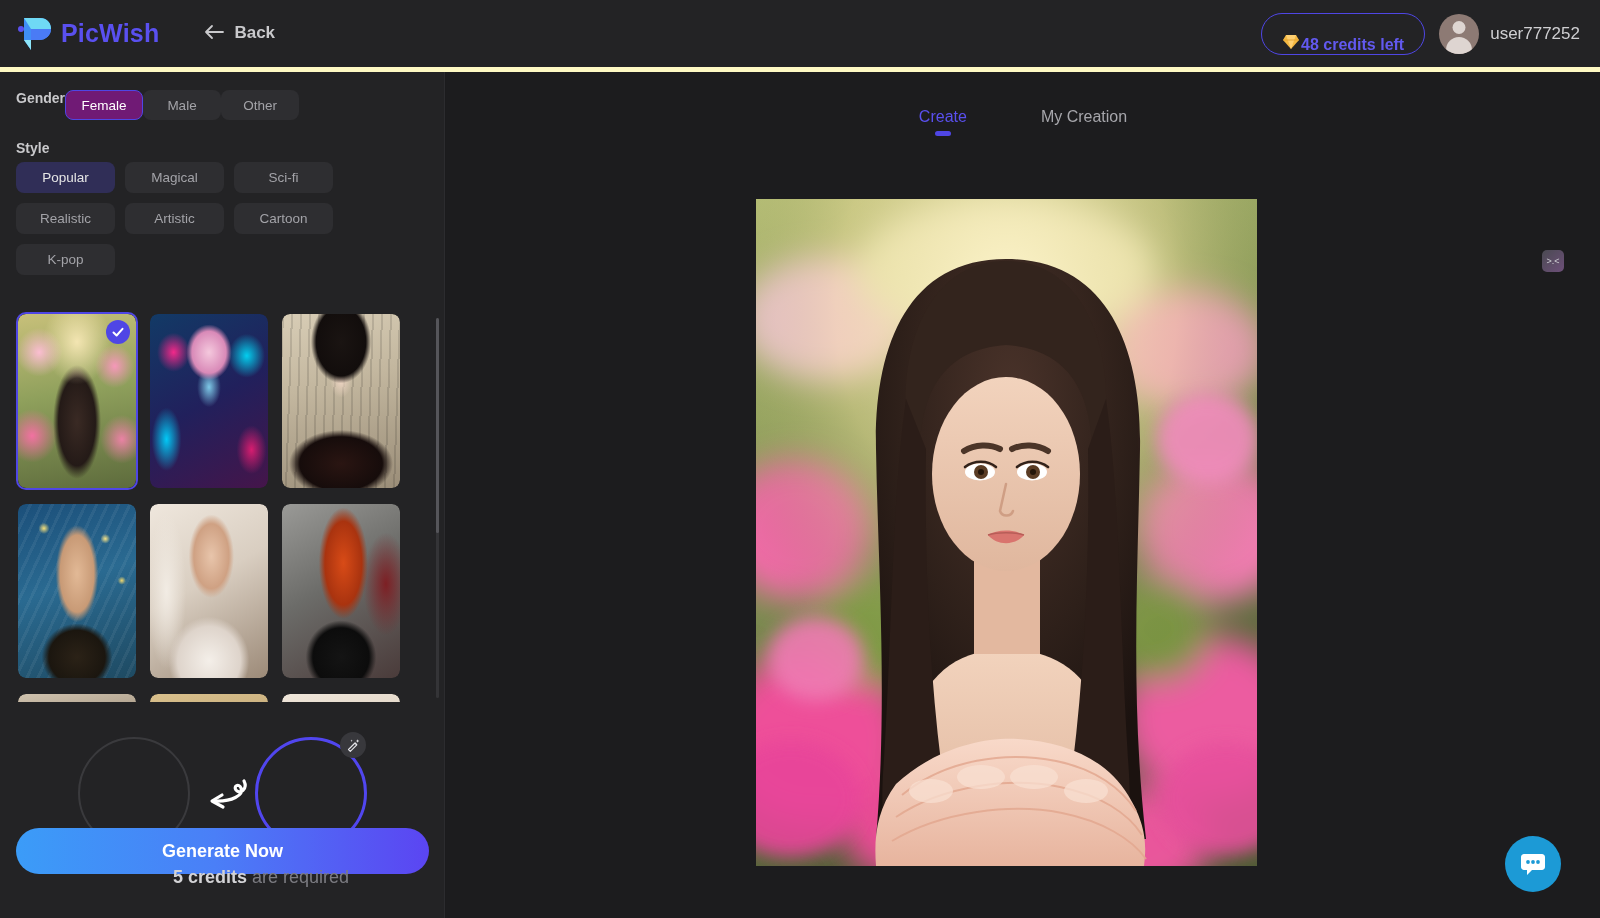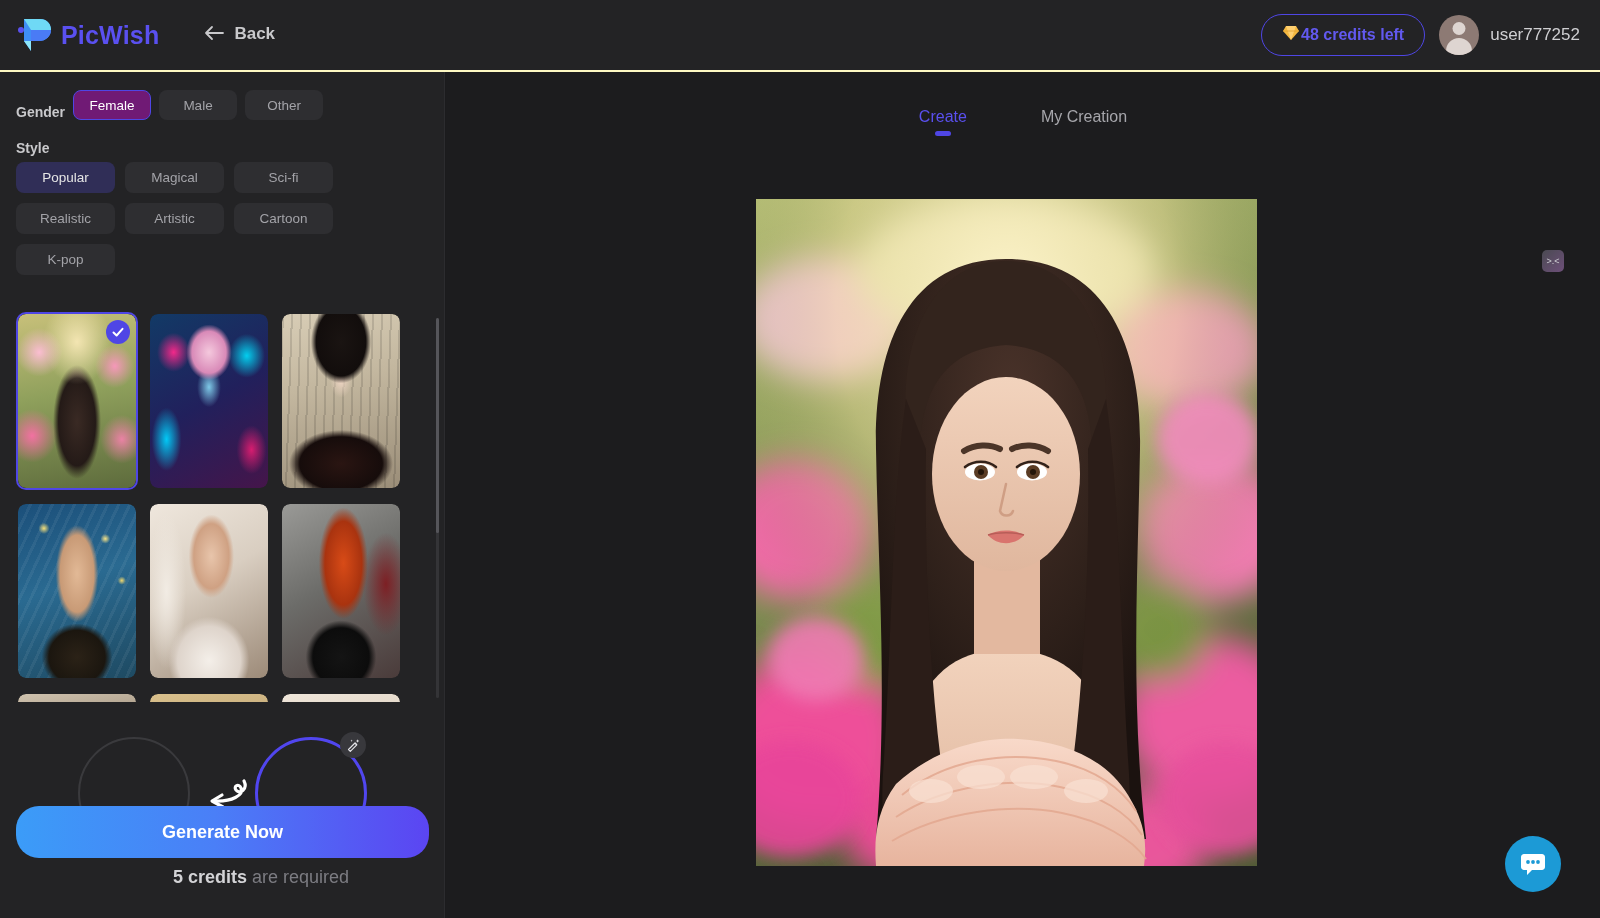--- a/index.html
+++ b/index.html
@@ -8,41 +8,41 @@
     background: #1b1b1d;
     font-family: "Liberation Sans", sans-serif;
     overflow: hidden;
   }
 
   
   #header {
     position: absolute; left: 0; top: 0;
     width: 1600px; height: 72px;
     background: #232325;
-    border-bottom: 2px solid #fef9c3;
+    border-bottom: 5px solid #fef9c3;
     display: flex; align-items: center;
   }
   #brand { display: flex; align-items: center; margin-left: 18px; }
   .logo-mark { width: 34px; height: 36px; position: relative; }
   .brand-name {
     font-size: 25px; font-weight: bold; color: #5a50f0;
     margin-left: 9px; letter-spacing: .2px;
   }
   #back-btn {
     display: flex; align-items: flex-start; gap: 9px;
     margin-left: 44px; cursor: pointer;
   }
   #back-btn .lbl { font-size: 17px; color: #c9c9cc; font-weight: bold; }
 
   #header-right {
     margin-left: auto; display: flex; align-items: center;
     gap: 14px; margin-right: 20px;
   }
   #credits-pill {
-    display: flex; align-items: center; gap: 1px;
+    display: flex; align-items: flex-end; gap: 1px;
     height: 42px; padding: 0 20px;
     border: 1.5px solid #4f46e5; border-radius: 21px;
     cursor: pointer;
   }
   #credits-pill .lbl { font-size: 16px; font-weight: bold; color: #6259ef; }
   #user-box { display: flex; align-items: center; gap: 11px; cursor: pointer; }
   .avatar-sm {
     width: 40px; height: 40px; border-radius: 50%;
     background: #8d7a74; position: relative; overflow: hidden;
   }
@@ -63,21 +63,21 @@
     position: absolute; left: 0; top: 72px;
     width: 445px; height: 846px;
     background: #232325;
     border-right: 1px solid #2c2c2f;
   }
   .sec-label {
     font-size: 14px; font-weight: bold; color: #c9c9cc;
   }
   #gender-row {
     position:absolute; left: 16px; top: 18px;
-    display:flex; align-items:flex-end; gap: 8px;
+    display:flex; align-items:flex-start; gap: 0;
   }
   .chip {
     height: 30px; padding: 0 14px; min-width: 78px;
     border-radius: 8px; background: #2e2e31;
     display:flex; align-items:center; justify-content:center;
     font-size: 13.5px; color: #a3a3a8; cursor: pointer;
     border: 1.5px solid transparent;
   }
   .chip.sel-outline {
     background: #701a75; border-color: #4f46e5; color: #ffffff; font-weight: normal;
@@ -129,22 +129,22 @@
   #arrow-swap { position:absolute; left: 192px; top: 48px; }
   #edit-badge {
     position:absolute; left: 340px; top: 660px;
     width: 26px; height: 26px; border-radius: 50%;
     background: #38383c; display:flex; align-items:center; justify-content:center;
     cursor:pointer; z-index: 4;
   }
 
   
   #generate-btn {
-    position:absolute; left: 16px; top: 734px;
-    width: 413px; height: 52px; border-radius: 23px;
+    position:absolute; left: 16px; top: 756px;
+    width: 413px; height: 46px; border-radius: 23px;
     background: linear-gradient(90deg, #3b9cf8 0%, #4a7ff7 48%, #5b45f2 100%);
     display:flex; align-items:center; justify-content:center;
     color: #fff; font-size: 18px; font-weight: bold; cursor: pointer;
     border: none;
   }
   #credits-note {
     position:absolute; left: 0; top: 795px; width: 522px;
     text-align:center; font-size: 18px; color: #7c7c82;
   }
   #credits-note b { color: #d3d3d6; }

